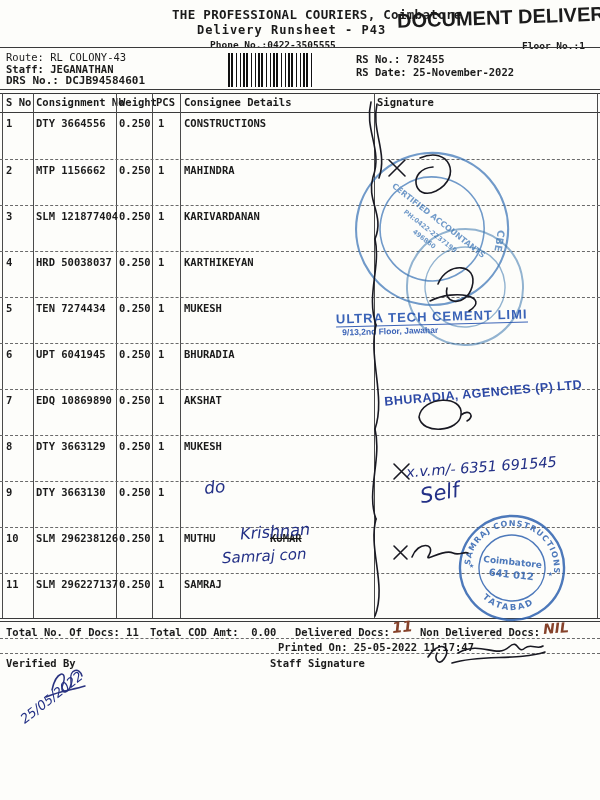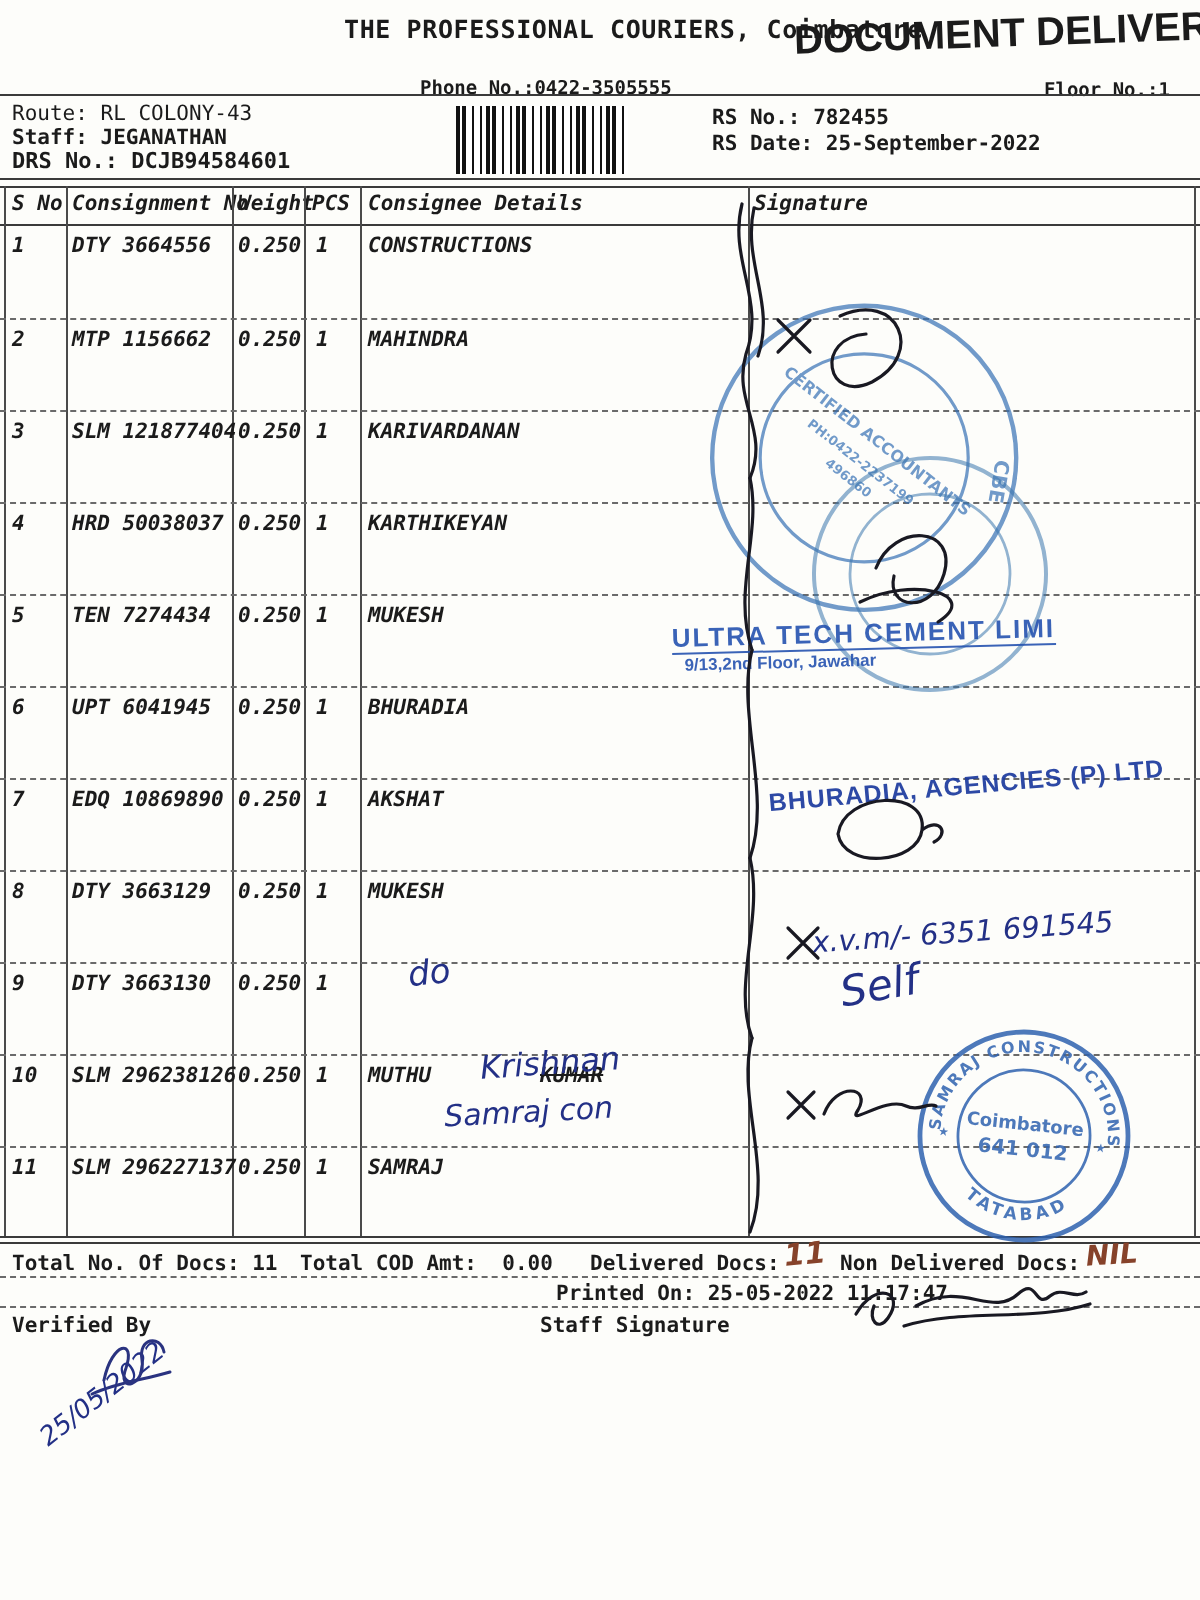--- a/index.html
+++ b/index.html
@@ -4,21 +4,21 @@
 <style>
   html,body{margin:0;padding:0;background:#e8e8e8;}
   #page{position:relative;width:600px;height:800px;background:#fdfdfa;overflow:hidden;
         font-family:"DejaVu Sans Mono",monospace;color:#1b1b1b;}
   .t{position:absolute;white-space:pre;line-height:1.15;}
   .b{font-weight:bold;}
   .hline{position:absolute;left:0;width:600px;border-top:1.5px solid #3a3a3a;height:0;}
   .dline{position:absolute;left:0;width:600px;border-top:1px dashed #6a6a6a;height:0;}
   .vline{position:absolute;width:0;border-left:1px solid #4a4a4a;top:93px;height:525px;}
   .rows{position:absolute;left:0;top:0;width:600px;}
-  .row{position:absolute;left:0;width:600px;height:46px;font-style:italic;}
+  .row{position:absolute;left:0;width:600px;height:46px;}
   .row.sep{border-top:1px dashed #6a6a6a;}
   .cell{position:absolute;top:4px;font-size:10.5px;font-weight:bold;white-space:pre;}
   .c1{left:6px}.c2{left:36px}.c3{left:119px}.c4{left:158px}.c5{left:184px}
   .hcell{position:absolute;top:3px;font-size:10.5px;font-weight:bold;white-space:pre;}
   .strike{text-decoration:line-through;padding-left:44px;}
   .hand{position:absolute;font-family:"DejaVu Sans",sans-serif;font-style:italic;
         color:#233086;white-space:pre;}
   .brown{color:#86422a;}
   .stamp{position:absolute;}
   .barcode{position:absolute;left:228px;top:53px;width:86px;height:34px;
@@ -29,34 +29,35 @@
   .bhuradia{position:absolute;left:384px;top:386px;transform:rotate(-5deg);color:#1c3a9e;
         font-family:"Liberation Sans",sans-serif;font-size:12.5px;font-weight:bold;letter-spacing:.5px;opacity:.92;white-space:pre;}
   svg text{font-family:"DejaVu Sans",sans-serif;}
 </style>
 </head>
 <body>
 
 <div id="page">
 
   <div class="t b" style="left:172px;top:8px;font-size:12.5px;letter-spacing:.3px">THE PROFESSIONAL COURIERS, Coimbatore</div>
+  <div class="t b" style="left:197px;top:24px;font-size:12px;letter-spacing:1px">Delivery Runsheet - P43</div>
   <div class="t b" style="left:210px;top:40px;font-size:9.5px">Phone No.:0422-3505555</div>
   <div class="t" style="left:397px;top:6px;font-size:20px;font-weight:bold;font-family:'Liberation Sans',sans-serif;transform:rotate(-2deg)">DOCUMENT DELIVERY</div>
   <div class="t b" style="left:522px;top:41px;font-size:9.5px">Floor No.:1</div>
 
   <div class="hline" style="top:47px"></div>
 
   <div class="t" style="left:6px;top:51px;font-size:10.5px">Route: RL COLONY-43</div>
   <div class="t b" style="left:6px;top:63px;font-size:10.5px">Staff: JEGANATHAN</div>
   <div class="t b" style="left:6px;top:75px;font-size:11px">DRS No.: DCJB94584601</div>
 
   <div class="barcode"></div>
 
   <div class="t b" style="left:356px;top:53px;font-size:10.5px">RS No.: 782455</div>
-  <div class="t b" style="left:356px;top:66px;font-size:10.5px">RS Date: 25-September-2022</div>
+  <div class="t b" style="left:356px;top:66px;font-size:10.5px">RS Date: 25-November-2022</div>
 
   <div class="hline" style="top:89px"></div>
   <div class="hline" style="top:93px"></div>
 
   <div class="row" style="top:93px;height:20px">
     <span class="hcell c1">S No</span>
     <span class="hcell c2">Consignment No</span>
     <span class="hcell c3">Weight</span>
     <span class="hcell" style="left:156px">PCS</span>
     <span class="hcell c5">Consignee Details</span>

